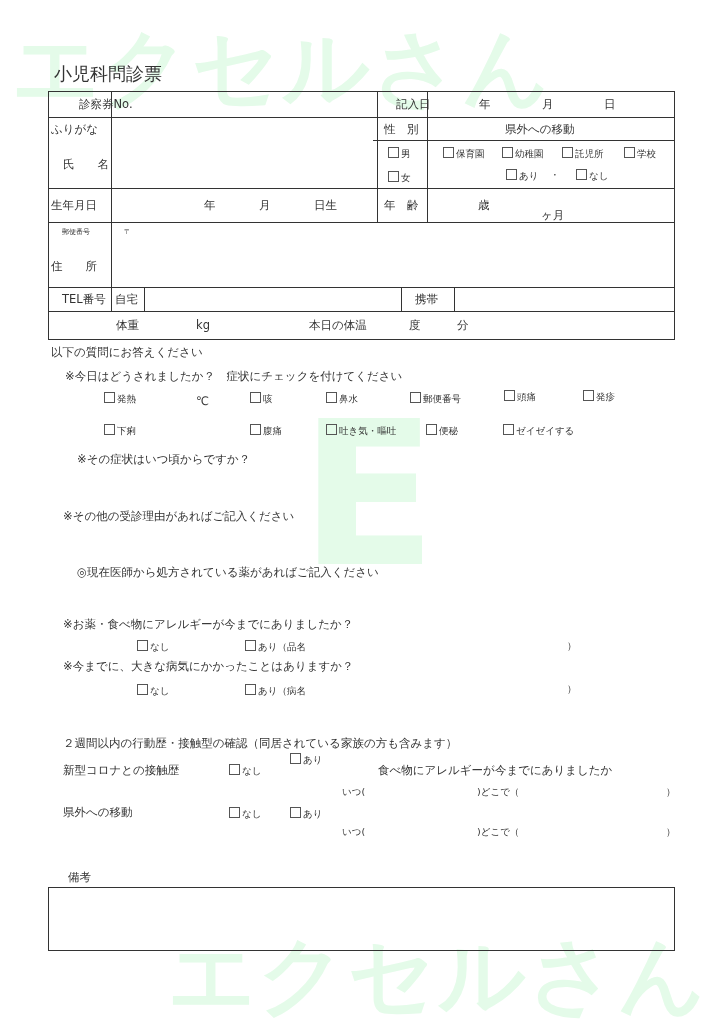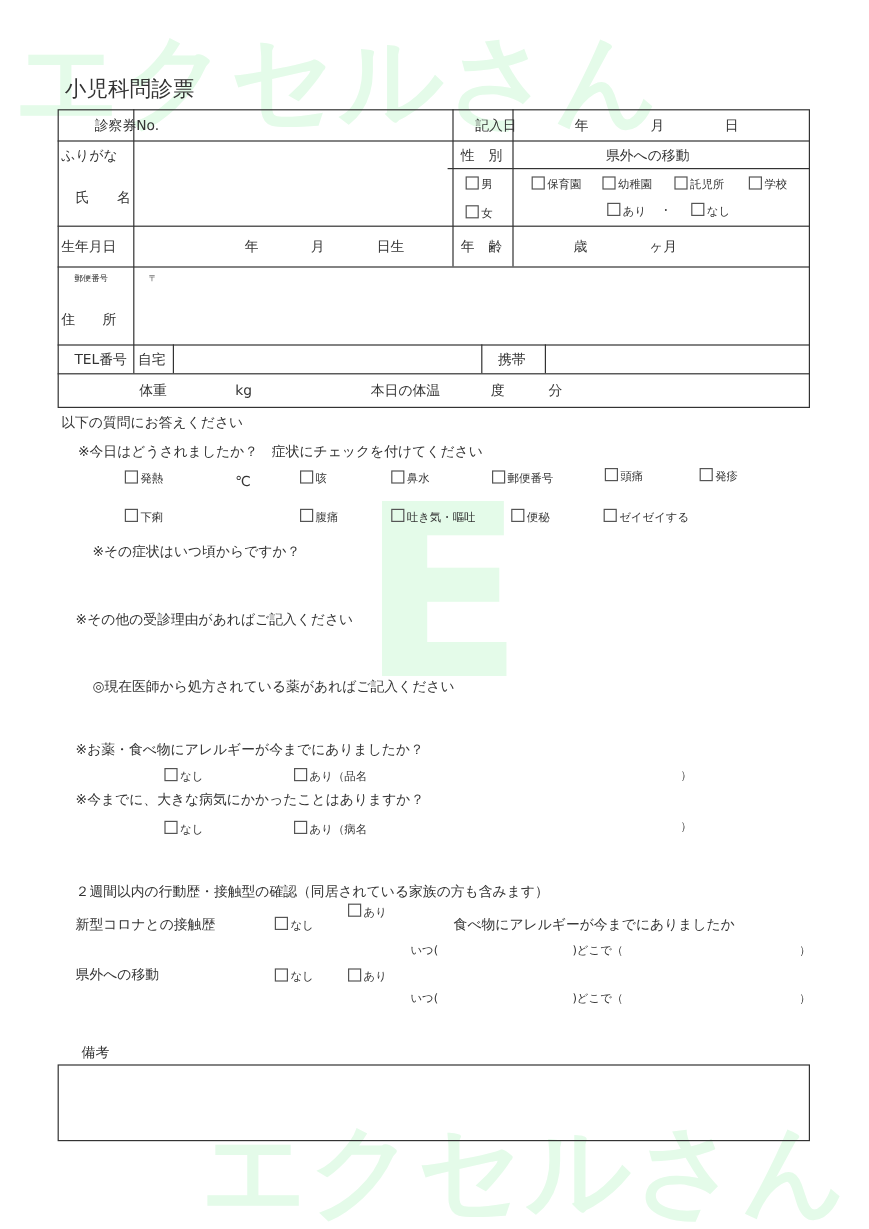--- a/index.html
+++ b/index.html
@@ -74,21 +74,21 @@
     <span class="abs sm" style="left:576px;top:169px;"><span class="cb"></span><span>なし</span></span>
 
     <span class="abs lbl" style="left:51px;top:198px;">生年月日</span>
     <div class="abs" style="left:113px;top:190px;width:262px;height:30px;"></div>
     <span class="abs lbl" style="left:204px;top:198px;">年</span>
     <span class="abs lbl" style="left:259px;top:198px;">月</span>
     <span class="abs lbl" style="left:314px;top:198px;">日生</span>
     <span class="abs lbl" style="left:384px;top:198px;">年　齢</span>
     <div class="abs" style="left:429px;top:190px;width:244px;height:30px;"></div>
     <span class="abs lbl" style="left:478px;top:198px;">歳</span>
-    <span class="abs lbl" style="left:541px;top:198px;text-align:right;">ヶ月</span>
+    <span class="abs lbl" style="left:541px;top:208px;text-align:right;">ヶ月</span>
 
     <span class="abs xs" style="left:62px;top:227px;">郵便番号</span>
     <span class="abs xs" style="left:124px;top:227px;">〒</span>
     <span class="abs lbl" style="left:51px;top:259px;">住　　所</span>
     <div class="abs" style="left:113px;top:224px;width:560px;height:61px;"></div>
 
     <span class="abs lbl" style="left:50px;top:292px;margin-left:12px;">TEL番号</span>
     <span class="abs lbl" style="left:115px;top:292px;">自宅</span>
     <div class="abs" style="left:146px;top:289px;width:253px;height:20px;"></div>
     <span class="abs lbl" style="left:415px;top:292px;">携帯</span>

